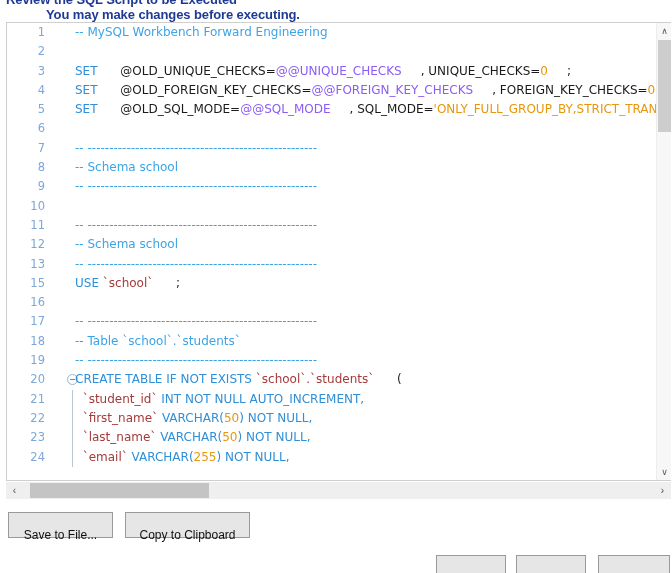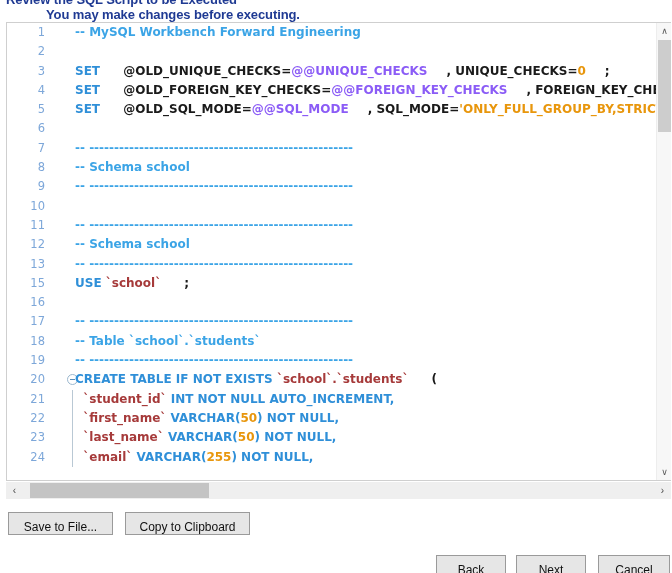--- a/index.html
+++ b/index.html
@@ -68,21 +68,20 @@
     width: 38px;
     text-align: right;
     color: #7da7d9;
     font-family: "DejaVu Sans", sans-serif;
     font-size: 11.5px;
   }
   .code-text {
     position: absolute;
     left: 68px;
     white-space: pre;
-    font-weight: bold;
   }
 
   
   .tok-comment  { color: #3ba4e6; }
   .tok-kw       { color: #2f8fd8; }
   .tok-plain    { color: #1a1a1a; margin-left: 19px; }
   .tok-sysvar   { color: #8b5cf6; }
   .tok-num      { color: #e8960c; }
   .tok-str      { color: #e8960c; }
   .tok-ident    { color: #a63a3a; }
@@ -188,21 +187,21 @@
     background: #e6e6e6;
     border: 1px solid #9a9a9a;
     box-sizing: border-box;
     font-family: "Liberation Sans", sans-serif;
     font-size: 12px;
     color: #111111;
     text-align: center;
     line-height: 21px;
     height: 23px;
     cursor: default;
-    padding: 4px;
+    padding: 12px;
   }
   #btn-save-to-file   { left: 8px;   top: 512px; width: 105px; }
   #btn-copy-clipboard { left: 125px; top: 512px; width: 125px; }
   #btn-back   { left: 436px; top: 555px; width: 70px; }
   #btn-next   { left: 516px; top: 555px; width: 70px; }
   #btn-cancel { left: 598px; top: 555px; width: 72px; }
   .mnemonic { text-decoration: underline; }
 </style>
 </head>
 <body>

